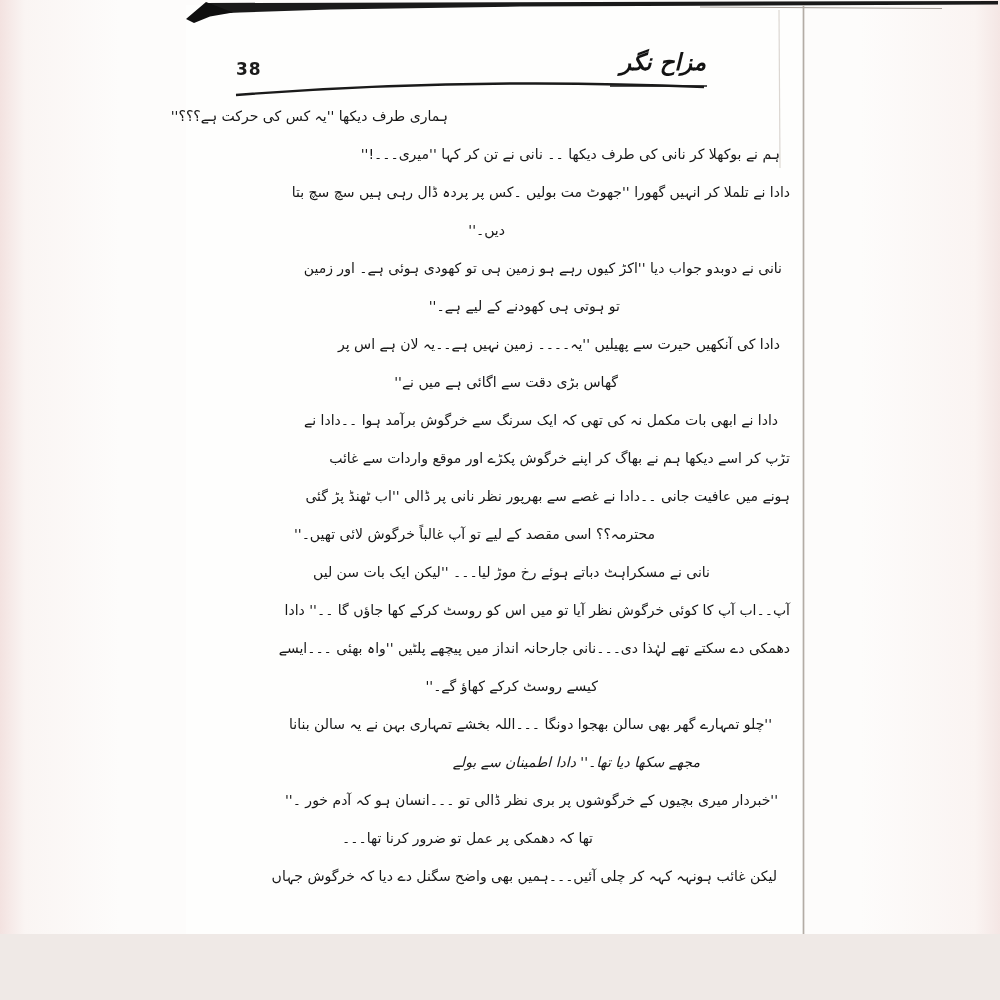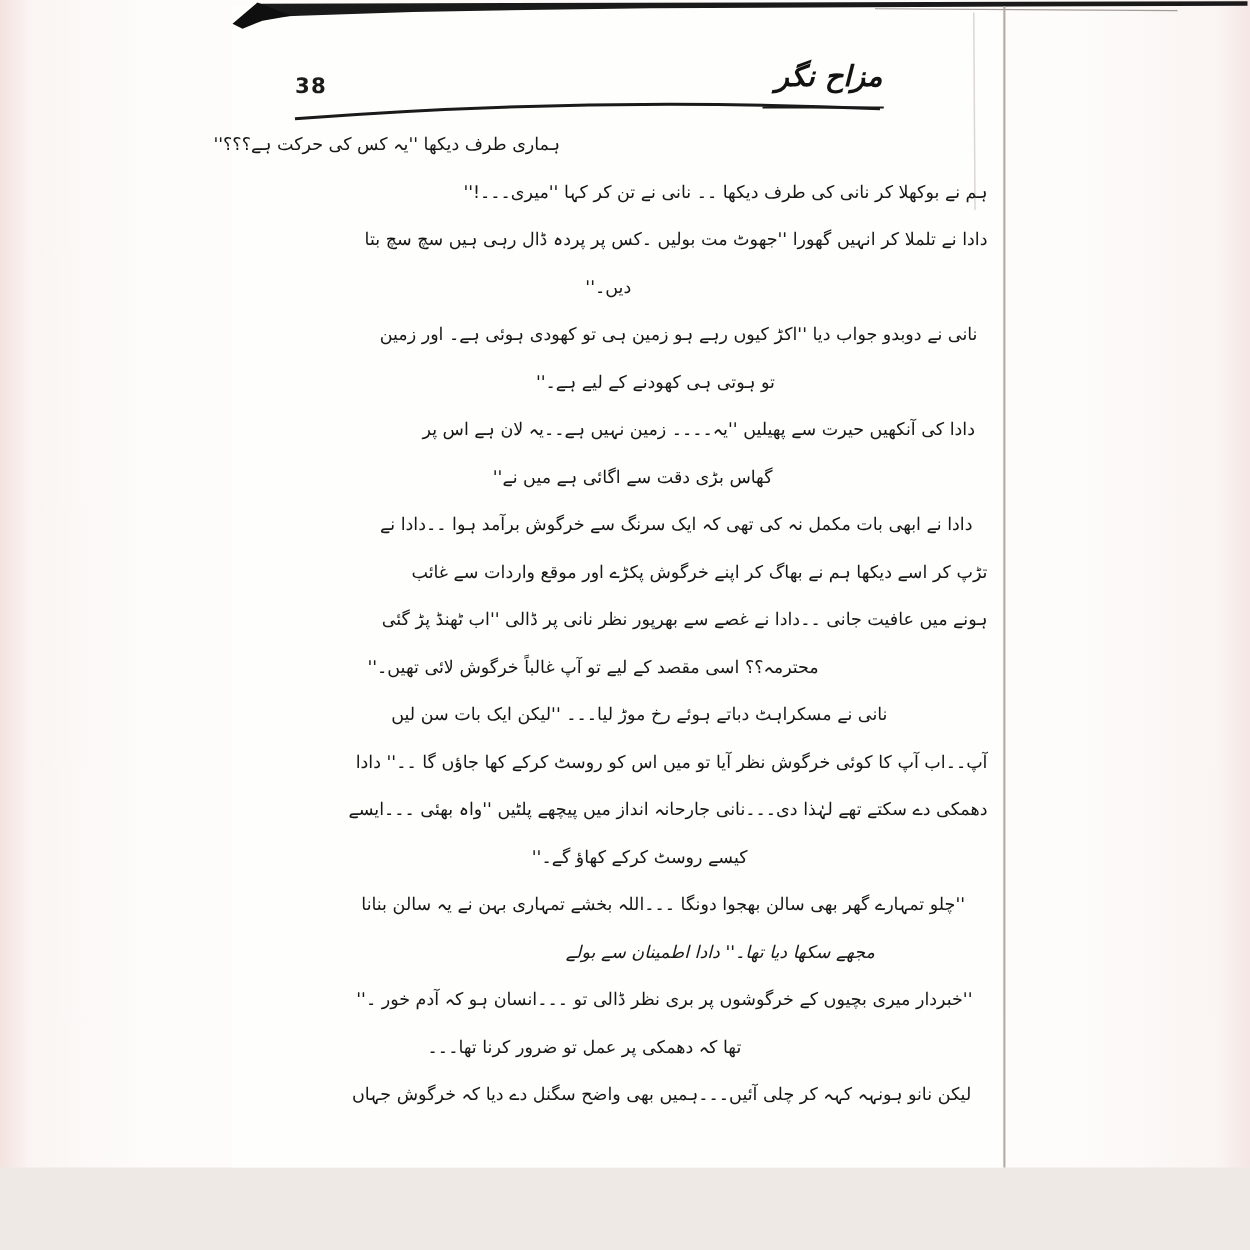--- a/index.html
+++ b/index.html
@@ -84,35 +84,35 @@
     <path d="M195,981 C235,987 268,991 305,995.5" stroke="#2e2e2e" stroke-width="3" fill="none"></path>
     <path d="M305,995.5 C345,999.5 372,1000.5 396,1000" stroke="#7d7d7d" stroke-width="2" fill="none"></path>
     <path d="M186,985 C196,982.5 208,986 215,990 L209,999 C198,998 189,993 186,985 Z" fill="#3c3c3c" opacity="0.85"></path>
   </svg>
 
   <span class="page-number">38</span>
   <span class="header-title">مزاح نگر</span>
 
   <div class="text-block" id="text-block">
       <div class="line" dir="rtl" lang="ur" style="margin-right: 342px;">ہماری طرف دیکھا ''یہ کس کی حرکت ہے؟؟؟''</div>
-      <div class="line" dir="rtl" lang="ur" style="">ہم نے بوکھلا کر نانی کی طرف دیکھا ۔۔ نانی نے تن کر کہا ''میری۔۔۔!''</div>
+      <div class="line" dir="rtl" lang="ur" style="margin-right: 10px;">ہم نے بوکھلا کر نانی کی طرف دیکھا ۔۔ نانی نے تن کر کہا ''میری۔۔۔!''</div>
       <div class="line" dir="rtl" lang="ur" style="margin-right: 0px;">دادا نے تلملا کر انہیں گھورا ''جھوٹ مت بولیں ۔کس پر پردہ ڈال رہی ہیں سچ سچ بتا</div>
       <div class="line" dir="rtl" lang="ur" style="margin-right: 285px;">دیں۔''</div>
       <div class="line" dir="rtl" lang="ur" style="margin-right: 8px;">نانی نے دوبدو جواب دیا ''اکڑ کیوں رہے ہو زمین ہی تو کھودی ہوئی ہے۔ اور زمین</div>
       <div class="line" dir="rtl" lang="ur" style="margin-right: 170px;">تو ہوتی ہی کھودنے کے لیے ہے۔''</div>
       <div class="line" dir="rtl" lang="ur" style="margin-right: 10px;">دادا کی آنکھیں حیرت سے پھیلیں ''یہ۔۔۔۔ زمین نہیں ہے۔۔یہ لان ہے اس پر</div>
       <div class="line" dir="rtl" lang="ur" style="margin-right: 172px;">گھاس بڑی دقت سے اگائی ہے میں نے''</div>
       <div class="line" dir="rtl" lang="ur" style="margin-right: 12px;">دادا نے ابھی بات مکمل نہ کی تھی کہ ایک سرنگ سے خرگوش برآمد ہوا ۔۔دادا نے</div>
       <div class="line" dir="rtl" lang="ur" style="margin-right: 0px;">تڑپ کر اسے دیکھا ہم نے بھاگ کر اپنے خرگوش پکڑے اور موقع واردات سے غائب</div>
       <div class="line" dir="rtl" lang="ur" style="margin-right: 0px;">ہونے میں عافیت جانی ۔۔دادا نے غصے سے بھرپور نظر نانی پر ڈالی ''اب ٹھنڈ پڑ گئی</div>
       <div class="line" dir="rtl" lang="ur" style="margin-right: 135px;">محترمہ؟؟ اسی مقصد کے لیے تو آپ غالباً خرگوش لائی تھیں۔''</div>
       <div class="line" dir="rtl" lang="ur" style="margin-right: 80px;">نانی نے مسکراہٹ دباتے ہوئے رخ موڑ لیا۔۔۔ ''لیکن ایک بات سن لیں</div>
       <div class="line" dir="rtl" lang="ur" style="margin-right: 0px;">آپ۔۔اب آپ کا کوئی خرگوش نظر آیا تو میں اس کو روسٹ کرکے کھا جاؤں گا ۔۔'' دادا</div>
       <div class="line" dir="rtl" lang="ur" style="margin-right: 0px;">دھمکی دے سکتے تھے لہٰذا دی۔۔۔نانی جارحانہ انداز میں پیچھے پلٹیں ''واہ بھئی ۔۔۔ایسے</div>
       <div class="line" dir="rtl" lang="ur" style="margin-right: 192px;">کیسے روسٹ کرکے کھاؤ گے۔''</div>
       <div class="line" dir="rtl" lang="ur" style="margin-right: 18px;">''چلو تمہارے گھر بھی سالن بھجوا دونگا ۔۔۔اللہ بخشے تمہاری بہن نے یہ سالن بنانا</div>
       <div class="line" dir="rtl" lang="ur" style="margin-right: 90px; font-style: italic;">مجھے سکھا دیا تھا۔'' دادا اطمینان سے بولے</div>
       <div class="line" dir="rtl" lang="ur" style="margin-right: 12px;">''خبردار میری بچیوں کے خرگوشوں پر بری نظر ڈالی تو ۔۔۔انسان ہو کہ آدم خور ۔''</div>
       <div class="line" dir="rtl" lang="ur" style="margin-right: 197px;">تھا کہ دھمکی پر عمل تو ضرور کرنا تھا۔۔۔</div>
-      <div class="line" dir="rtl" lang="ur" style="margin-right: 13px;">لیکن نانو ہونہہ کہہ کر چلی آئیں۔۔۔ہمیں بھی واضح سگنل دے دیا کہ خرگوش جہاں</div>
+      <div class="line" dir="rtl" lang="ur" style="margin-right: 13px;">لیکن غائب ہونہہ کہہ کر چلی آئیں۔۔۔ہمیں بھی واضح سگنل دے دیا کہ خرگوش جہاں</div>
     </div>
 
 </div>
 
 </body></html>

